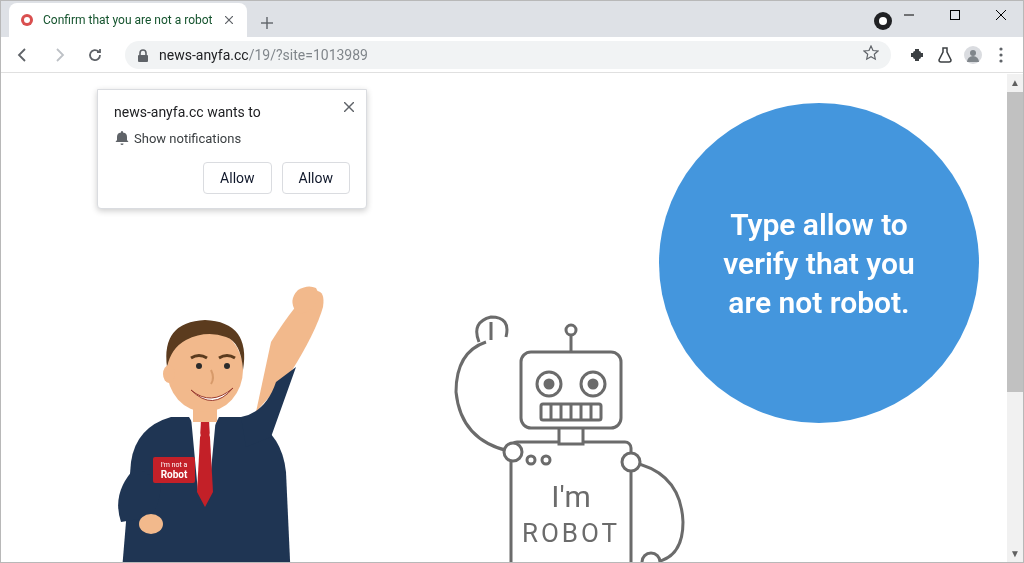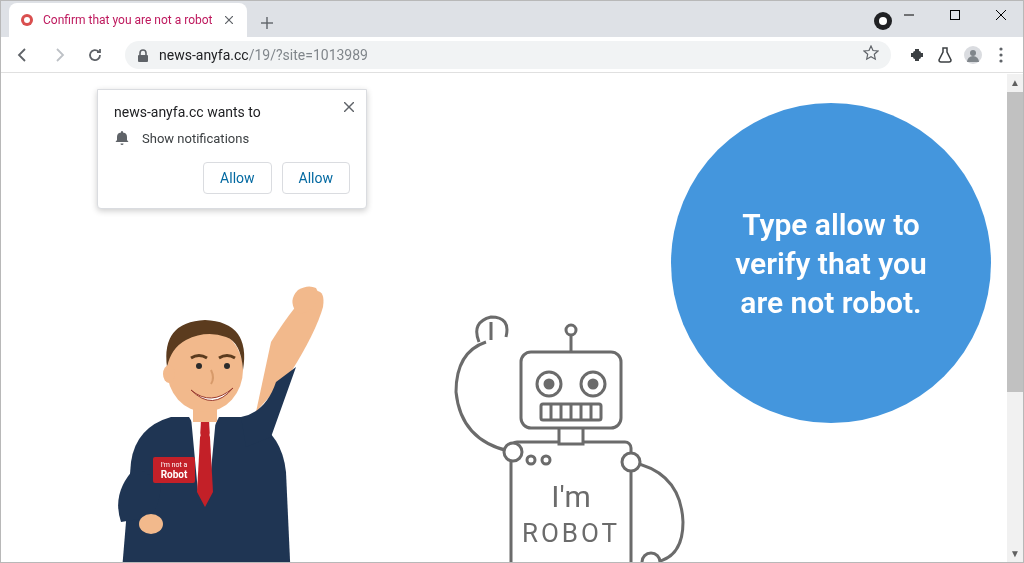--- a/index.html
+++ b/index.html
@@ -8,21 +8,21 @@
 
 .window-frame { width: 100%; height: 100%; border: 1px solid #b8b8b8; display: flex; flex-direction: column; }
 .win-controls { position: absolute; top: 0; right: 0; display: flex; z-index: 100; }
 .win-btn { width: 46px; height: 30px; display: flex; align-items: center; justify-content: center; cursor: pointer; }
 .win-btn svg { width: 10px; height: 10px; }
 
 
 .tab-strip { height: 36px; background: #dee1e6; display: flex; align-items: flex-end; padding-left: 8px; position: relative; }
 .tab { height: 34px; background: #fff; border-radius: 8px 8px 0 0; display: flex; align-items: center; padding: 0 10px; gap: 8px; min-width: 200px; position: relative; }
 .tab-favicon { width: 16px; height: 16px; display: flex; align-items: center; justify-content: center; }
-.tab-title { font-size: 12px; color: #be185d; flex: 1; white-space: nowrap; overflow: hidden; text-overflow: ellipsis; }
+.tab-title { font-size: 12px; color: #14532d; flex: 1; white-space: nowrap; overflow: hidden; text-overflow: ellipsis; }
 .tab-close { width: 16px; height: 16px; display: flex; align-items: center; justify-content: center; cursor: pointer; border-radius: 50%; }
 .new-tab { width: 28px; height: 28px; display: flex; align-items: center; justify-content: center; cursor: pointer; margin-left: 6px; border-radius: 50%; }
 .incognito-badge { position: absolute; right: 130px; top: 10px; display:flex; align-items:center; }
 
 
 .toolbar { height: 36px; background: #fff; border-bottom: 1px solid #e0e0e0; display: flex; align-items: center; padding: 0 8px; gap: 8px; }
 .nav-btn { width: 28px; height: 28px; display: flex; align-items: center; justify-content: center; border-radius: 50%; cursor: pointer; color: #5f6368; }
 .nav-btn.disabled { color: #bdc1c6; }
 .omnibox { flex: 1; height: 28px; background: #f1f3f4; border-radius: 14px; display: flex; align-items: center; padding: 0 12px; gap: 8px; margin: 0 8px; }
 .lock-icon { width: 14px; height: 14px; color: #5f6368; }
@@ -32,28 +32,28 @@
 .ext-icons { display: flex; gap: 8px; align-items: center; padding-right: 4px; }
 .ext-icon { width: 20px; height: 20px; display: flex; align-items: center; justify-content: center; color: #5f6368; cursor: pointer; }
 
 
 .content { flex: 1; background: #fff; position: relative; overflow: hidden; }
 
 
 .perm-prompt { position: absolute; top: 16px; left: 96px; width: 270px; background: #fff; border: 1px solid #dadce0; border-radius: 0 0 4px 4px; box-shadow: 0 2px 6px rgba(0,0,0,0.2); padding: 14px 16px 14px 16px; z-index: 50; }
 .perm-close { position: absolute; top: 8px; right: 8px; width: 18px; height: 18px; cursor: pointer; display: flex; align-items: center; justify-content: center; color: #5f6368; }
 .perm-title { font-size: 14px; color: #202124; margin-bottom: 10px; }
-.perm-row { display: flex; align-items: center; gap: 12px; margin-bottom: 16px; }
+.perm-row { display: flex; align-items: center; gap: 4px; margin-bottom: 16px; }
 .perm-bell { width: 16px; height: 16px; color: #5f6368; }
 .perm-text { font-size: 13px; color: #3c4043; }
 .perm-actions { display: flex; justify-content: flex-end; gap: 10px; }
-.perm-btn { padding: 7px 16px; border: 1px solid #dadce0; background: #fff; border-radius: 4px; font-size: 14px; color: #0369a1; cursor: pointer; }
-
-
-.blue-circle { position: absolute; right: 32px; top: 30px; width: 320px; height: 320px; background: #4496dd; border-radius: 50%; display: flex; align-items: center; justify-content: center; text-align: center; padding: 40px; }
+.perm-btn { padding: 7px 16px; border: 1px solid #dadce0; background: #fff; border-radius: 4px; font-size: 14px; color: #0f172a; cursor: pointer; }
+
+
+.blue-circle { position: absolute; right: 44px; top: 30px; width: 320px; height: 320px; background: #4496dd; border-radius: 50%; display: flex; align-items: center; justify-content: center; text-align: center; padding: 40px; }
 .circle-text { color: #fff; font-size: 30px; font-weight: 600; line-height: 1.3; }
 
 .man { position: absolute; left: 40px; bottom: -20px; width: 300px; height: 320px; }
 .robot { position: absolute; left: 400px; bottom: -10px; width: 300px; height: 280px; }
 .robot svg, .man svg { width: 100%; height: 100%; }
 
 .scrollbar-v { position: absolute; right: 1px; top: 74px; bottom: 1px; width: 16px; background: #f1f1f1; }
 .scroll-thumb { position: absolute; top: 18px; width: 100%; height: 300px; background: #c1c1c1; }
 .scroll-arrow { position: absolute; width: 100%; height: 17px; display:flex; align-items:center; justify-content:center; color:#606060; font-size:10px;}
 .scroll-arrow.up { top: 0; }

